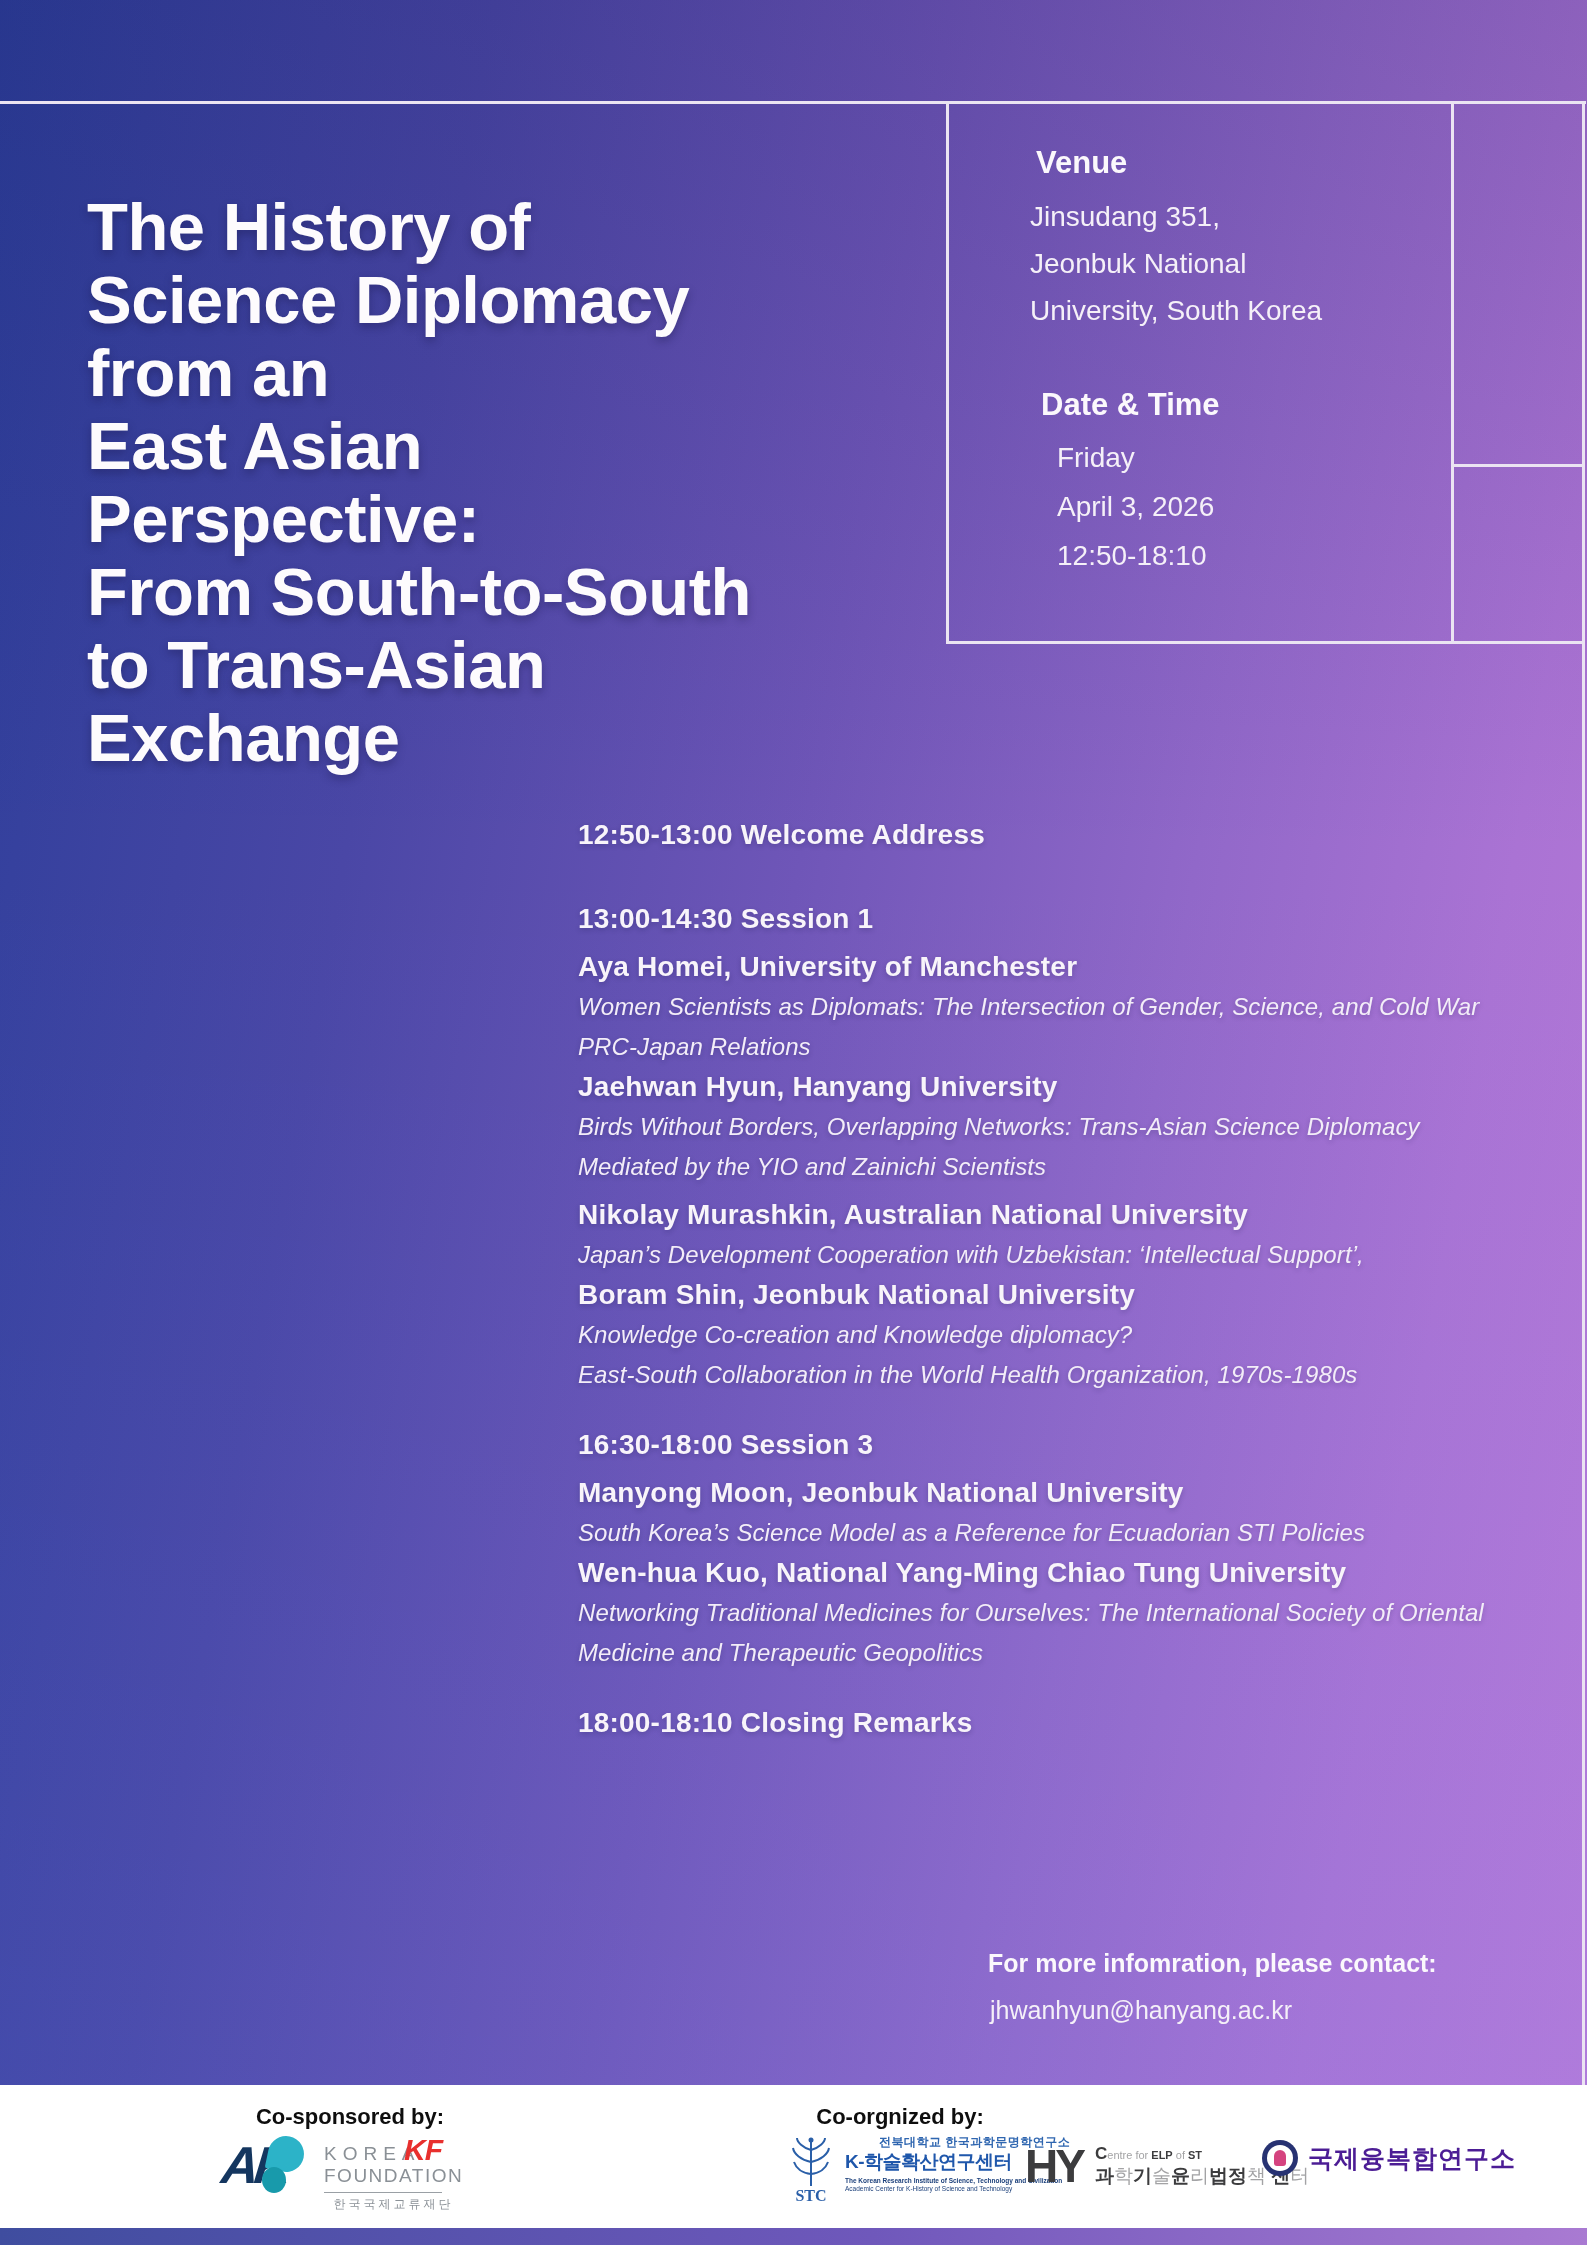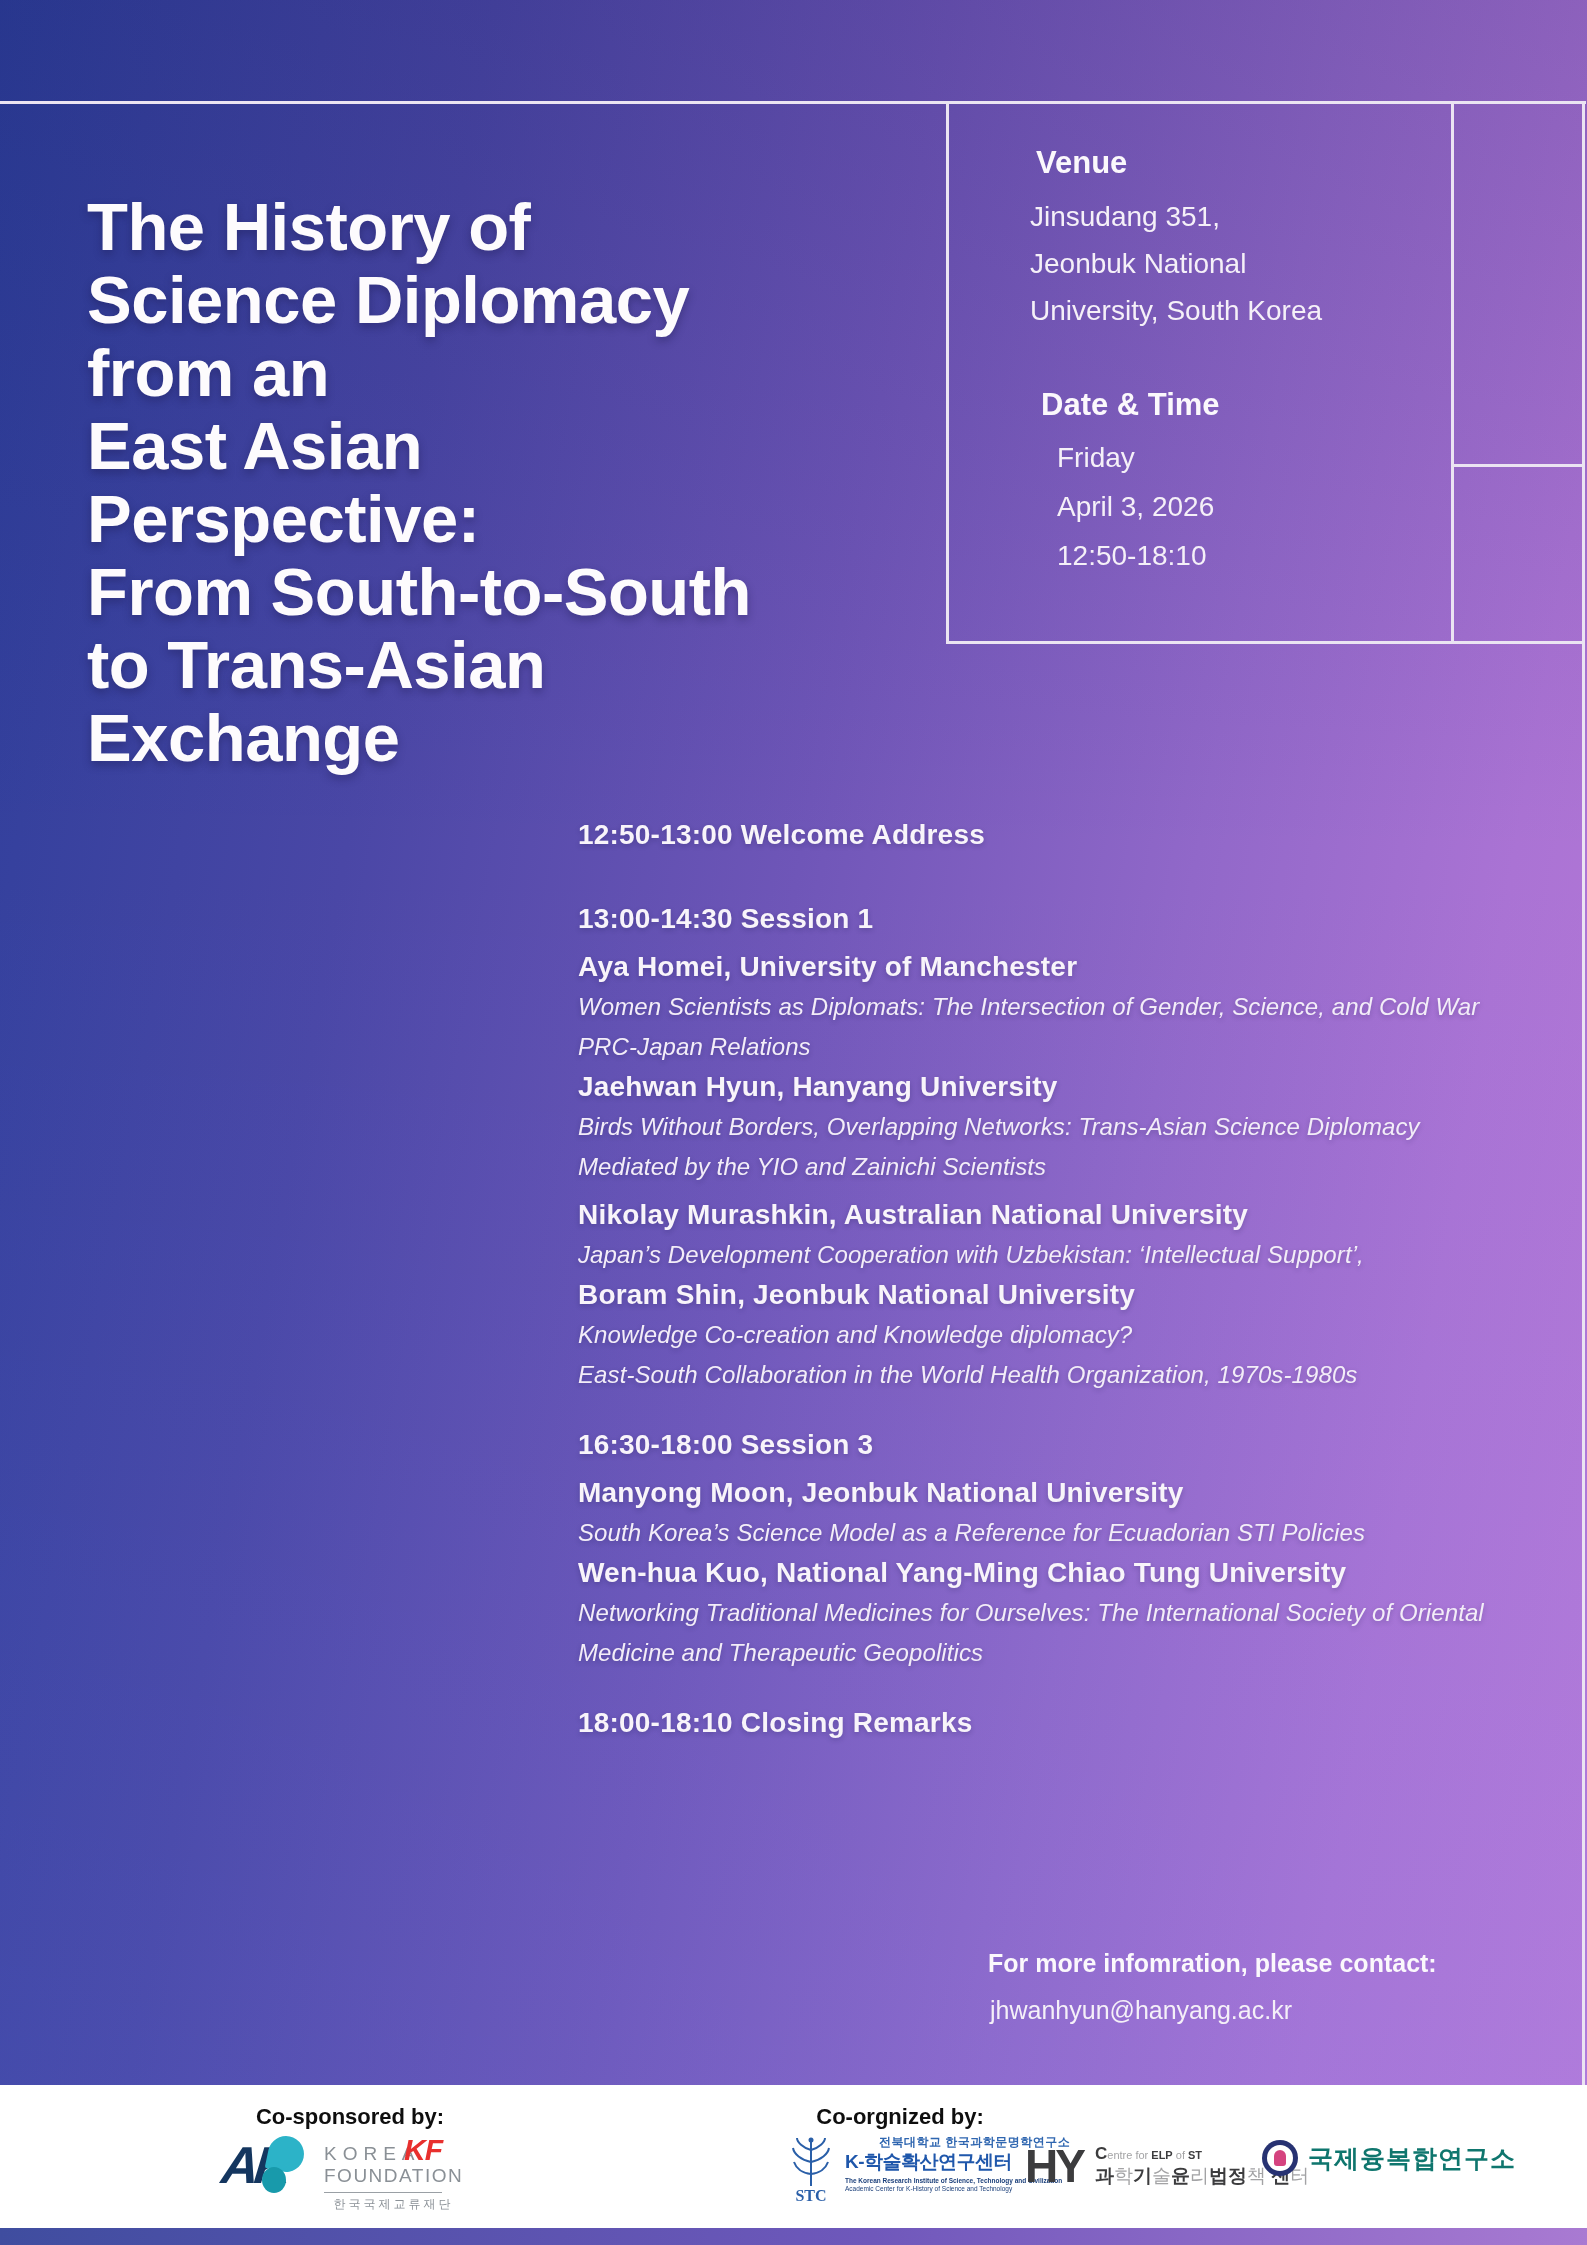--- a/index.html
+++ b/index.html
@@ -69,21 +69,21 @@
   .hy-eng span:first-child{font-size:17px;}
   .hy-kor{font-size:19px;line-height:23px;margin-top:1px;}
   .hb{font-weight:700;color:#3c3c3e;}
   .hl{font-weight:400;color:#a3a3a5;}
   
   .intl-group{position:absolute;left:1262px;top:55px;height:40px;}
   .intl-circle{position:absolute;left:0;top:0;width:36px;height:36px;border-radius:50%;background:#273272;
     display:flex;align-items:center;justify-content:center;}
   .intl-inner{width:26px;height:26px;border-radius:50%;background:#ffffff;display:flex;align-items:center;justify-content:center;}
   .intl-crest{width:12px;height:16px;border-radius:6px 6px 3px 3px;background:#d5437f;}
-  .intl-name{position:absolute;left:46px;top:3px;font-size:25px;line-height:30px;font-weight:700;color:#0f766e;letter-spacing:1px;white-space:nowrap;}
+  .intl-name{position:absolute;left:46px;top:3px;font-size:25px;line-height:30px;font-weight:700;color:#4c1d95;letter-spacing:1px;white-space:nowrap;}
 </style>
 </head>
 <body>
 
 <div class="poster">
 
   <div class="rule" style="left:0;top:101px;width:1586px;height:3px;"></div>
   <div class="rule" style="left:1582px;top:101px;width:3px;height:1984px;"></div>
   <div class="rule" style="left:946px;top:101px;width:3px;height:543px;"></div>
   <div class="rule" style="left:1451px;top:101px;width:3px;height:543px;"></div>

